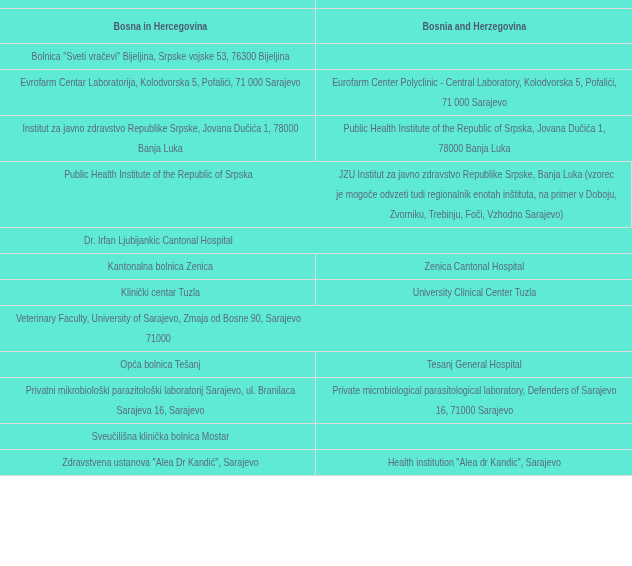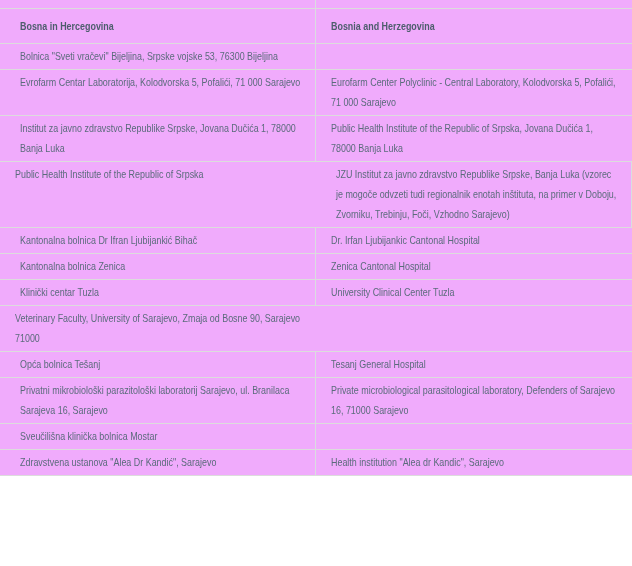--- a/index.html
+++ b/index.html
@@ -14,22 +14,23 @@
     overflow: hidden;
   }
   .tbl {
     width: 632px;
     font-size: 10.5px;
     color: #5a6b7b;
   }
   .row {
     display: flex;
     align-items: stretch;
-    background: #f0abfc;
+    background: #5eead4;
     border-bottom: 1px solid #dcdcdc;
+    text-align: center;
   }
   .cell {
     overflow: hidden;
   }
   .cell.c-left {
     width: 316px;
     border-right: 1px solid #dadde0;
     padding: 2px 14px 3px 20px;
   }
   .cell.c-right {
@@ -103,23 +104,20 @@
     <div class="row">
       <div class="cell c-right">
         <span class="txt">Public Health Institute of the Republic of Srpska</span>
       </div>
       <div class="cell c-left">
         <span class="txt">JZU Institut za javno zdravstvo Republike Srpske, Banja Luka (vzorec je mogoče odvzeti tudi regionalnik enotah inštituta, na primer v Doboju, Zvorniku, Trebinju, Foči, Vzhodno Sarajevo)</span>
       </div>
     </div>
 
     <div class="row">
-      <div class="cell c-left">
-        <span class="txt">Kantonalna bolnica Dr Ifran Ljubijankić Bihač</span>
-      </div>
       <div class="cell c-right">
         <span class="txt">Dr. Irfan Ljubijankic Cantonal Hospital</span>
       </div>
     </div>
 
     <div class="row">
       <div class="cell c-left">
         <span class="txt">Kantonalna bolnica Zenica</span>
       </div>
       <div class="cell c-right">

